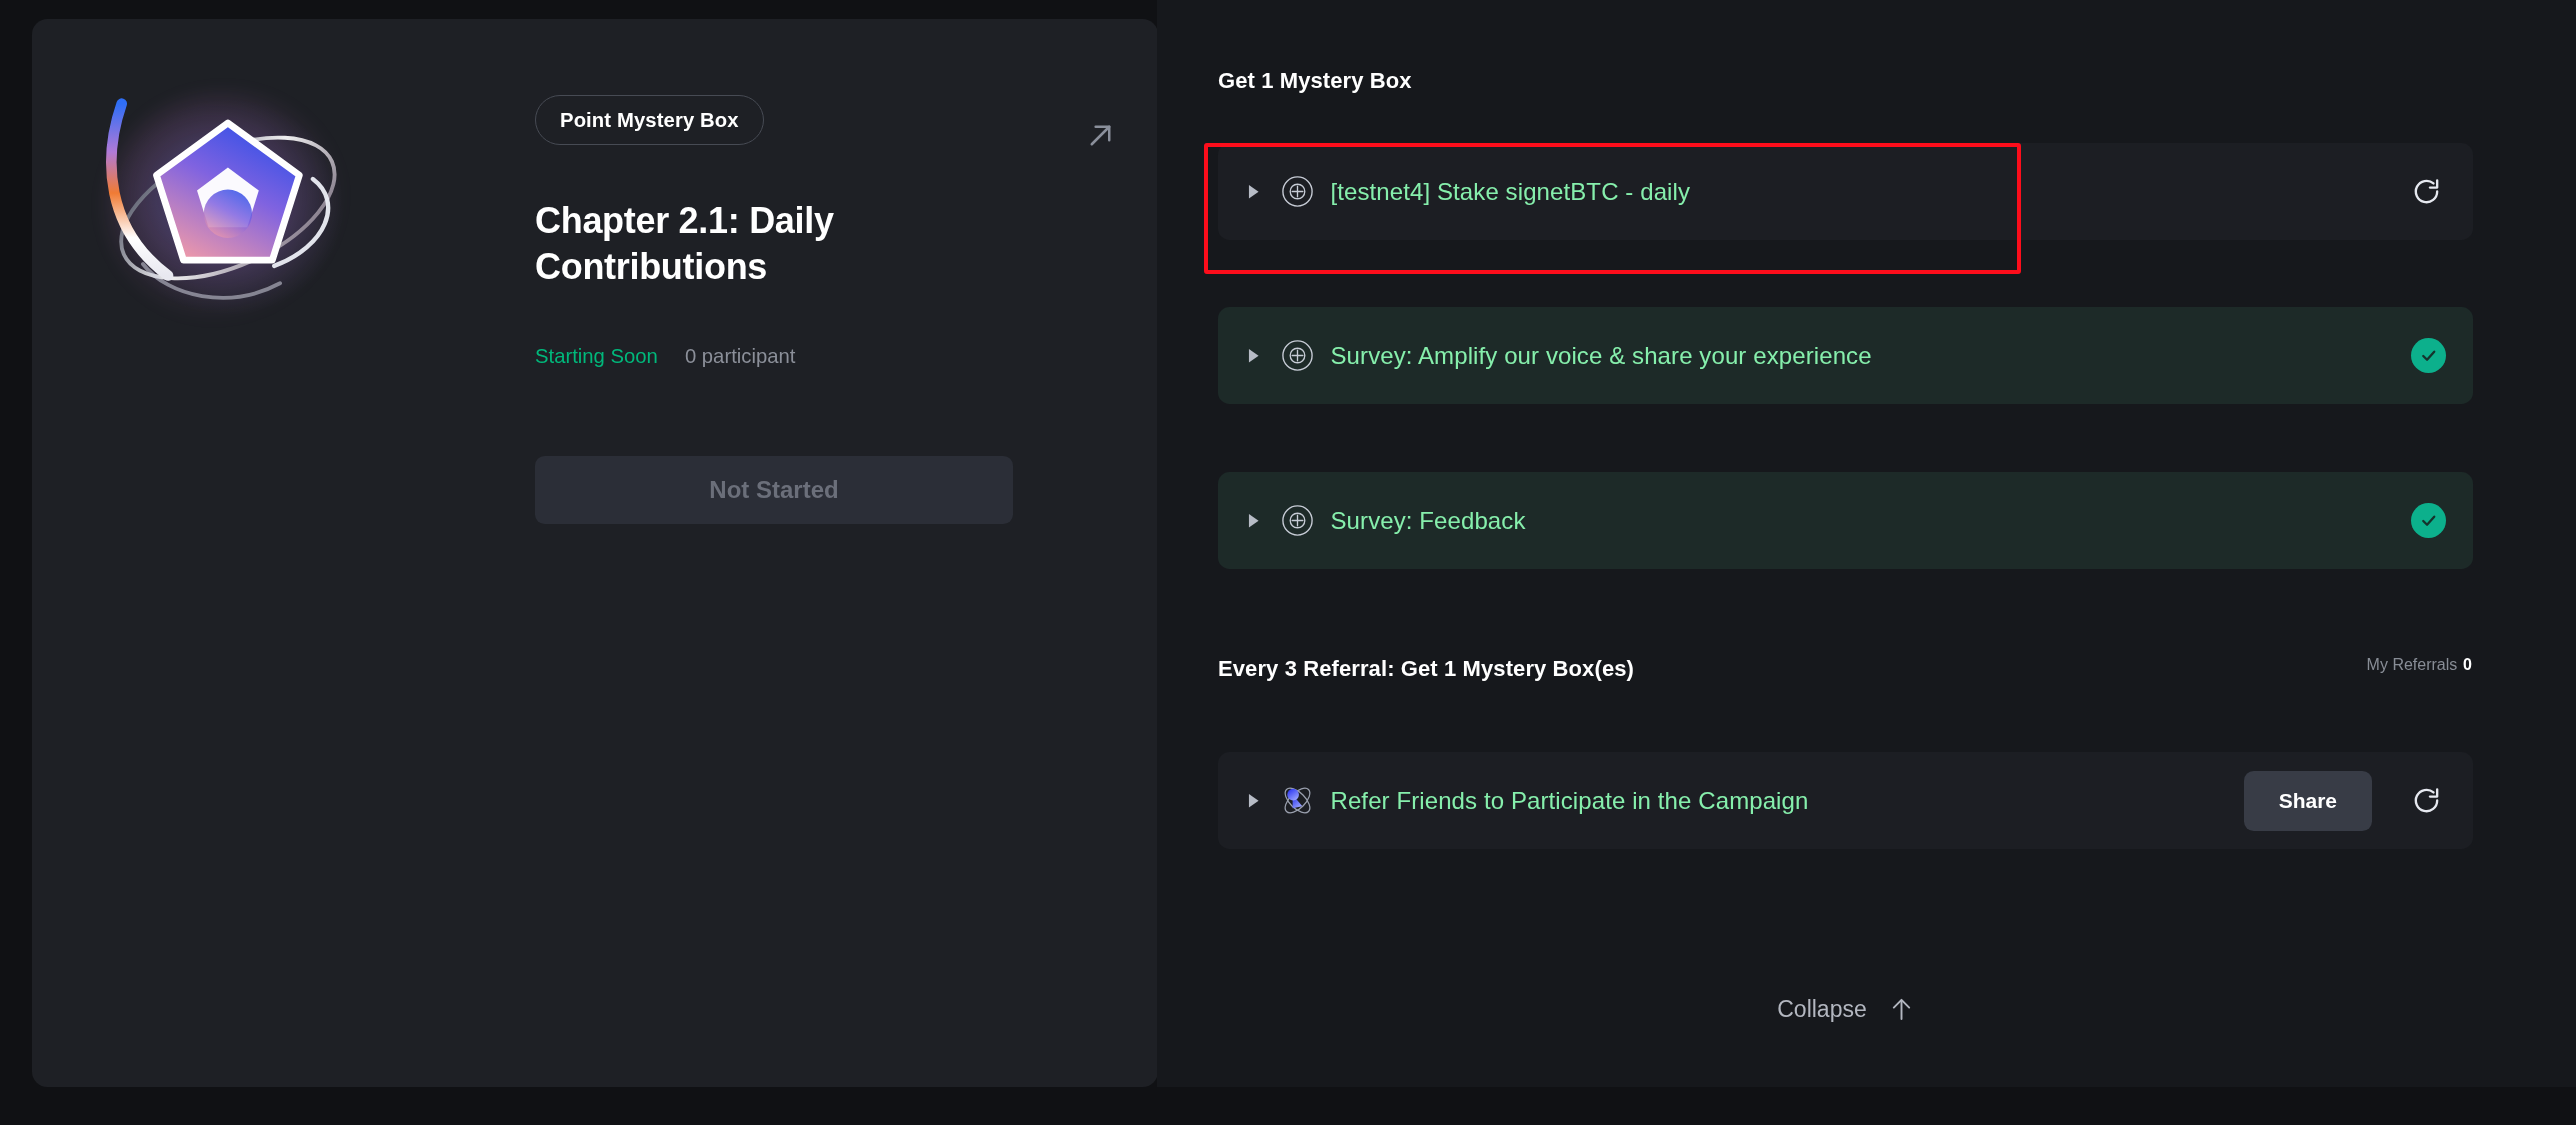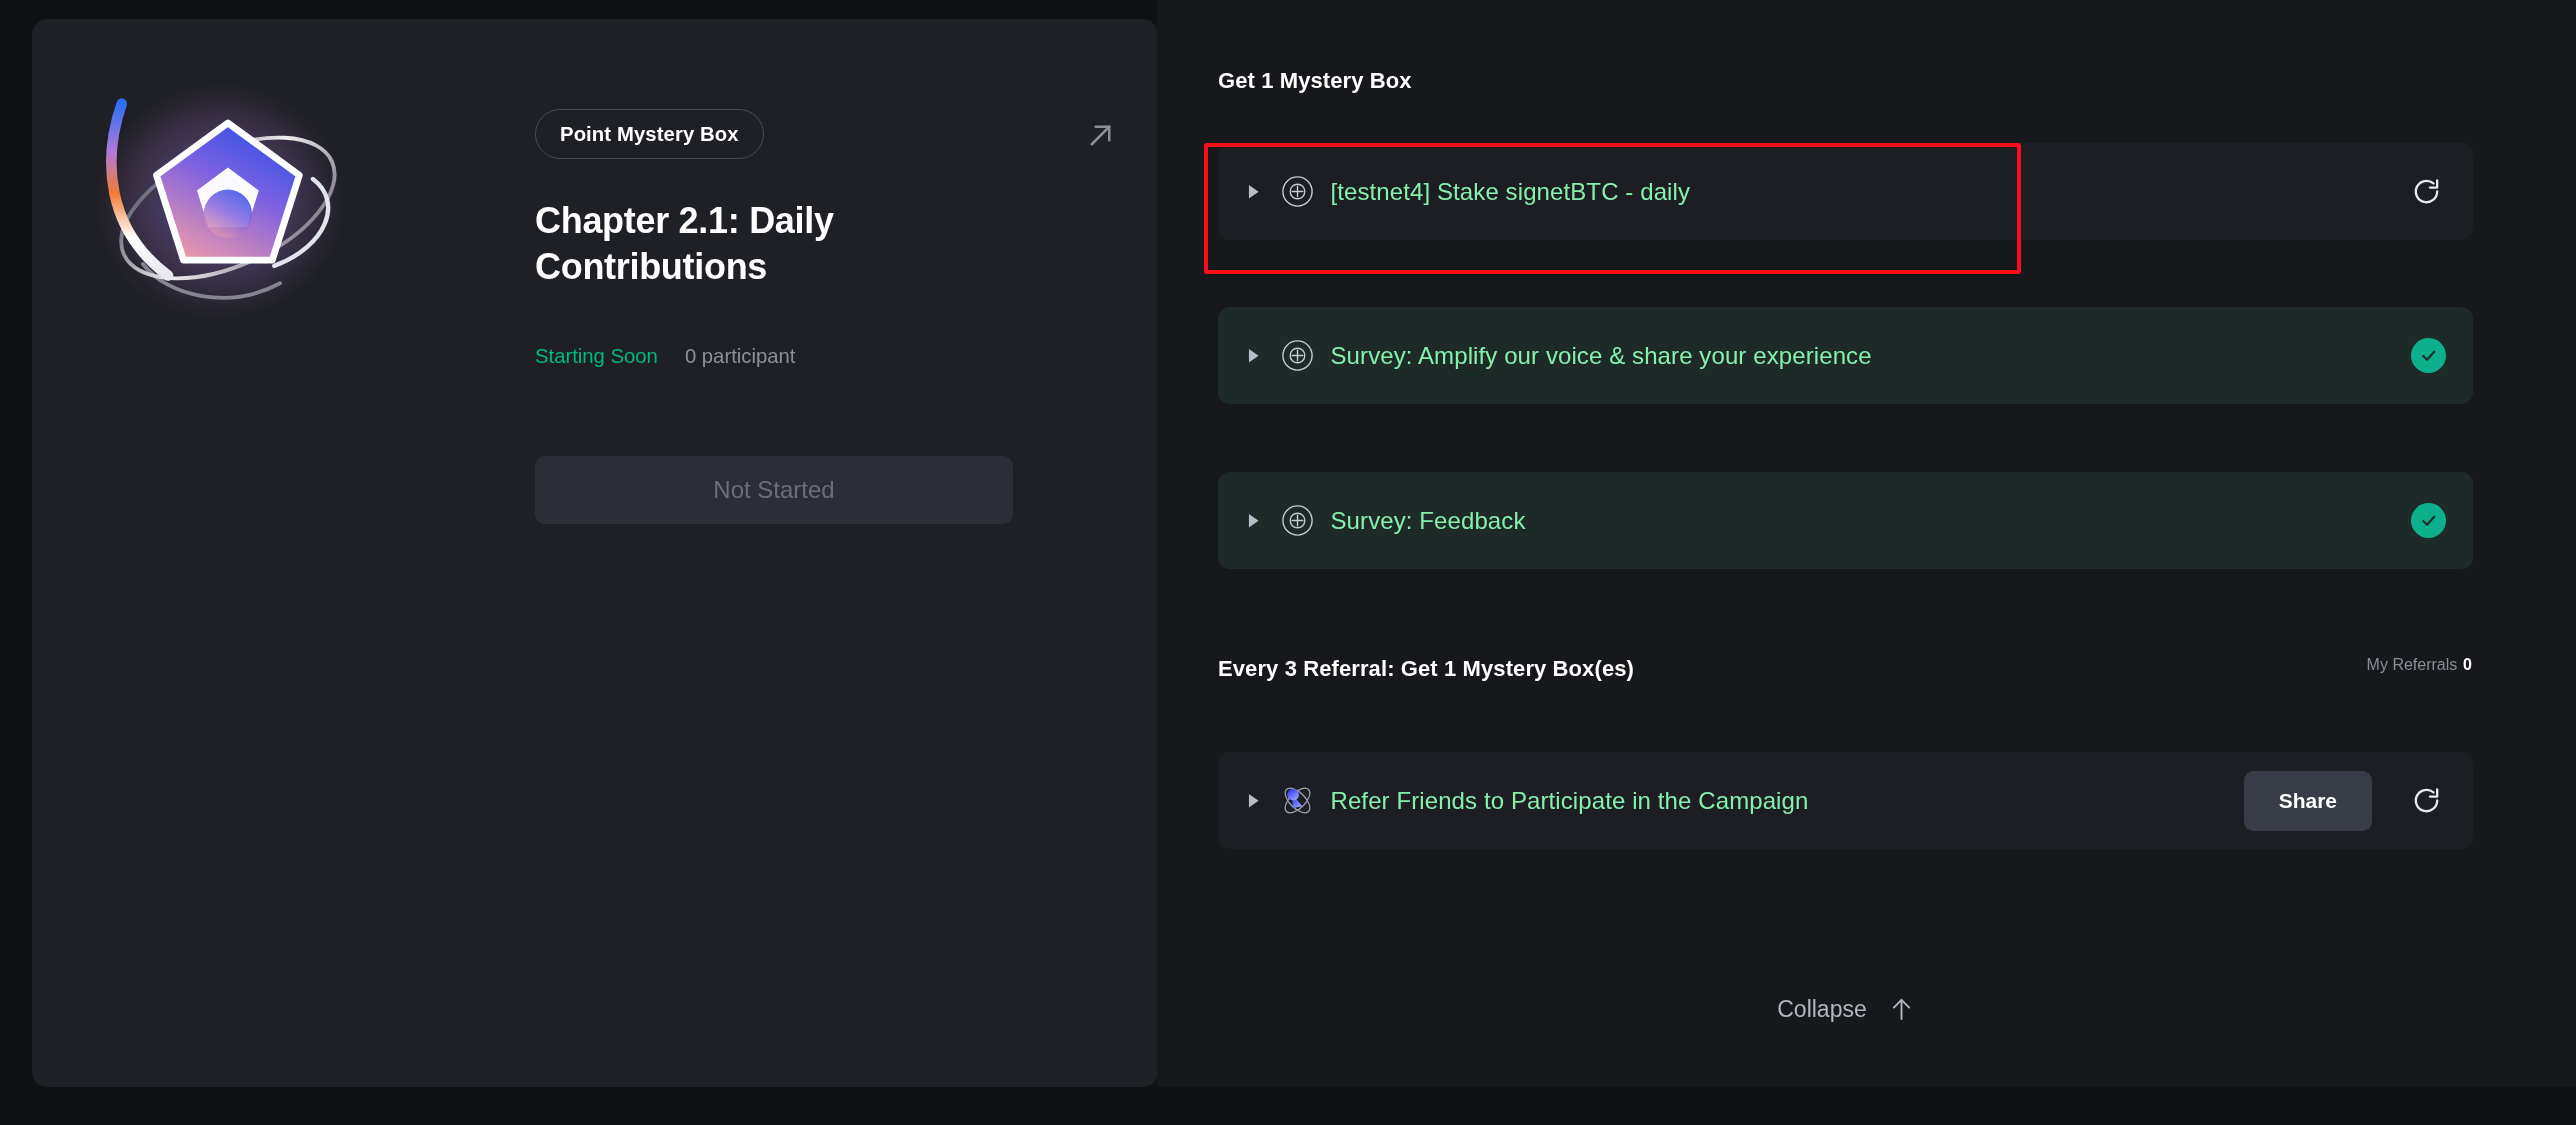--- a/index.html
+++ b/index.html
@@ -31,21 +31,21 @@
     position: absolute; left: 19.3px; top: 24px;
     width: 242px; height: 232px;
     border-radius: 50%;
     background: radial-gradient(ellipse at 45% 45%, rgba(110,110,230,0.30) 0%, rgba(190,110,200,0.16) 38%, rgba(40,40,70,0.0) 70%);
     filter: blur(7.7px);
   }
   .logo-svg { position: absolute; left: 0; top: 0; }
 
   .tag-pill {
     position: absolute;
-    left: 503px; top: 90px;
+    left: 503px; top: 76px;
     height: 50px;
     padding: 0 24px;
     display: flex; align-items: center;
     border: 1px solid #474b54;
     border-radius: 25px;
     color: #ffffff;
     font-size: 20.3px;
     font-weight: bold;
     letter-spacing: 0.1px;
     white-space: nowrap;
@@ -80,21 +80,21 @@
 
   .not-started-btn {
     position: absolute;
     left: 503px; top: 437px;
     width: 478px; height: 68px;
     background: #2b2e37;
     border: none;
     border-radius: 9.7px;
     color: #6b6f7a;
     font-size: 24px;
-    font-weight: normal;
+    font-weight: bold;
     font-family: "Liberation Sans", sans-serif;
     display: flex; align-items: center; justify-content: center;
   }
 
   
   .right-panel {
     position: absolute;
     left: 1157px; top: 0;
     width: 1419px; height: 1087px;
     background: #16181c;

